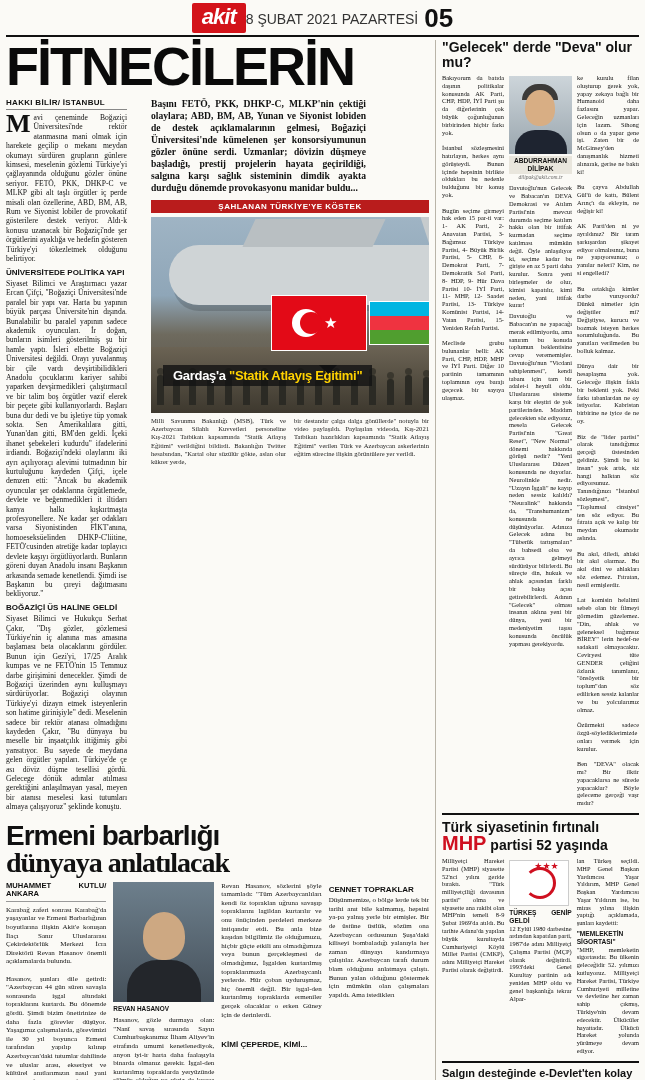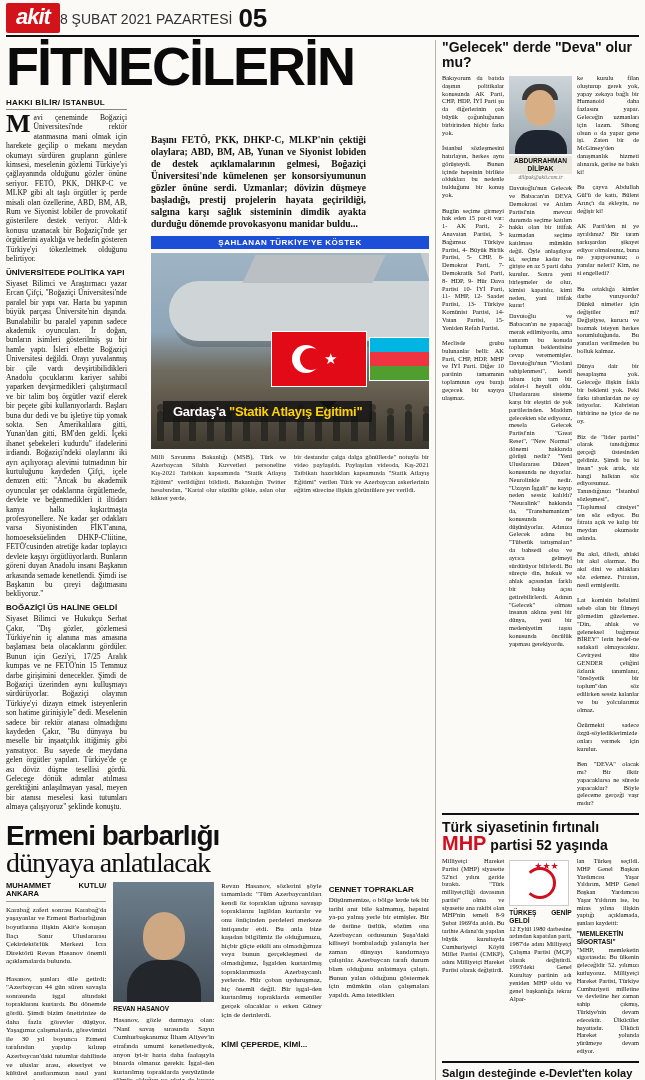--- a/index.html
+++ b/index.html
@@ -9,21 +9,21 @@
     height: 1080px;
     background: #fbfaf6;
     font-family: "Liberation Serif", serif;
     color: #111;
     overflow: hidden;
   }
   .page { position: relative; width: 645px; height: 1080px; padding: 0; }
 
   
   .masthead {
-    display: flex; align-items: center; justify-content: flex-start;
+    display: flex; align-items: center; justify-content: center;
     height: 34px; padding: 2px 6px 0 6px;
   }
   .logo {
     background: #d3131a; color: #fff; font-family: "Liberation Sans", sans-serif;
     font-weight: bold; font-style: italic; font-size: 22px;
     padding: 1px 10px 3px 10px; letter-spacing: -1px; border-radius: 2px;
   }
   .section-tag {
     background: #111; color: #fff; font-family: "Liberation Sans", sans-serif;
     font-weight: bold; font-size: 16px; letter-spacing: 1px;
@@ -57,23 +57,23 @@
   .body-text { font-size: 7.6px; line-height: 9.4px; text-align: justify; }
   .body-text p { margin: 0 0 4px 0; }
   .dropcap::first-letter {
     float: left; font-size: 26px; line-height: 21px; font-weight: bold;
     padding-right: 3px; font-family: "Liberation Serif", serif;
   }
   .subhead {
     font-family: "Liberation Sans", sans-serif; font-weight: bold;
     font-size: 8px; margin: 4px 0 2px 0;
   }
-  .lead-right { width: 215px; font-size: 9.6px; line-height: 12px; text-align: justify; font-weight: bold; margin-top: 36px;}
+  .lead-right { width: 215px; font-size: 9.6px; line-height: 12px; text-align: justify; font-weight: bold;}
   .banner-strip {
-    background: #1d4ed8; color:#fff; font-family:"Liberation Sans", sans-serif;
+    background: #b91c1c; color:#fff; font-family:"Liberation Sans", sans-serif;
     font-weight: bold; font-size: 8px; text-align:center; padding: 2px 0;
     margin-top: 6px; letter-spacing: .5px;
   }
 
   
   .photo {
     position: relative; width: 100%; height: 196px; margin-top: 4px;
     background: linear-gradient(#9fb4c4 0%, #8fa6b8 40%, #6e6a5e 60%, #4f4a40 100%);
     overflow: hidden;
   }
@@ -132,21 +132,21 @@
   }
 
   .cap-cols { display:flex; gap: 8px; margin-top: 4px; }
   .cap-cols div { width: 135px; font-size: 6.6px; line-height: 8.2px; text-align: justify; color:#222; }
 
   
   .story2-title {
     font-family:"Liberation Sans", sans-serif; font-weight: bold;
     font-size: 28px; line-height: 27px; letter-spacing:-1px; margin-top: 6px;
   }
-  .story2-title span { display:block; font-weight: normal; font-family:"Liberation Serif", serif; }
+  .story2-title span { display:block; font-weight: bold; font-family:"Liberation Serif", serif; }
   .story2-body { display:flex; gap: 7px; margin-top: 6px; }
   .s2col { width: 101px; font-size: 7px; line-height: 8.6px; text-align: justify; }
   .byline {
     font-family:"Liberation Sans", sans-serif; font-weight:bold; font-size: 7.6px;
     border-bottom: 1px solid #999; padding-bottom:2px; margin-bottom: 4px;
   }
   .mini-photo {
     width: 101px; height: 120px; background: linear-gradient(#6d7f8c,#45505a);
     position: relative; margin-bottom: 3px;
   }

